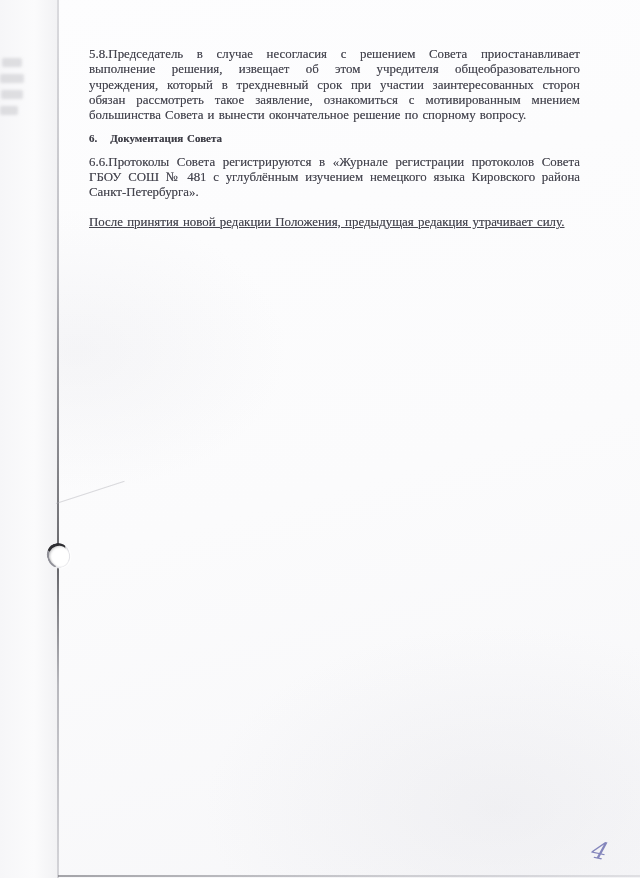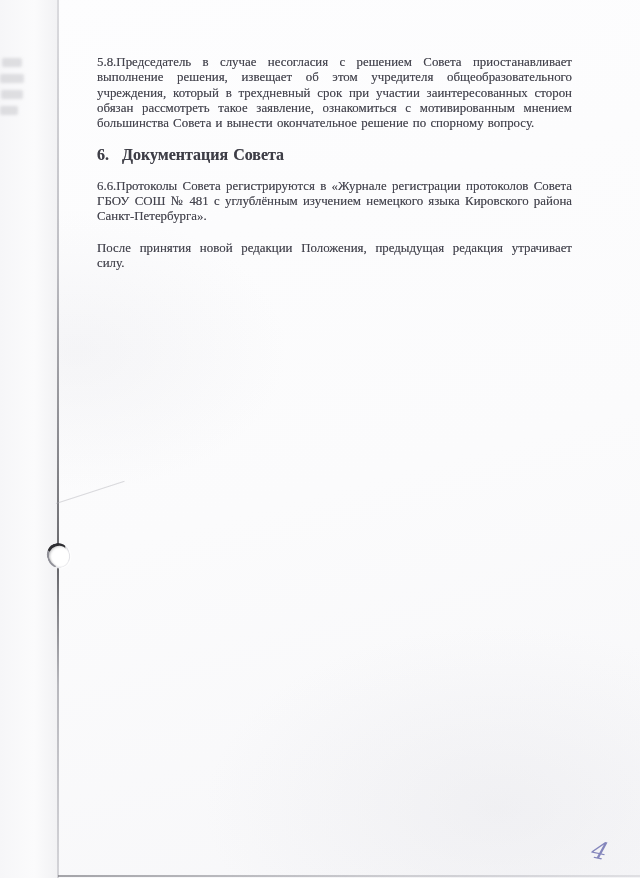--- a/index.html
+++ b/index.html
@@ -43,26 +43,26 @@
     position:absolute;left:58px;bottom:1px;height:2px;right:0;
     background:linear-gradient(to right,rgba(95,95,102,.55),rgba(150,150,158,.4) 60%,rgba(175,175,182,.3));
   }
   .text-block{
     position:absolute;left:81px;top:39px;width:507px;
     font-size:12.9px;line-height:15.3px;color:#45454f;
     text-align:justify;
     text-shadow:0 0 .5px rgba(69,69,79,.55);
     word-spacing:1px;
   }
-  .text-block p{margin:16px;}
+  .text-block p{margin:8px;}
   .sec-heading{
-    margin:15px 0 13px 0;font-weight:bold;color:#3e3e47;font-size:16px;
+    margin:15px 0 13px 0;font-weight:bold;color:#3e3e47;font-size:11px;
   }
   .sec-heading .sec-num{display:inline-block;margin-right:13px;}
-  .closing{margin-top:14px !important;}
+  .closing{margin-top:14px !important;text-decoration:underline;}
   .bold-inline{font-weight:bold;}
   .pagenum{
     position:absolute;left:592px;top:837px;
     font-family:"DejaVu Serif",serif;font-style:italic;
     font-size:24px;color:#7173b2;transform:rotate(12deg) skewX(-6deg);
     opacity:.85;
   }
 </style>
 </head>
 <body>

